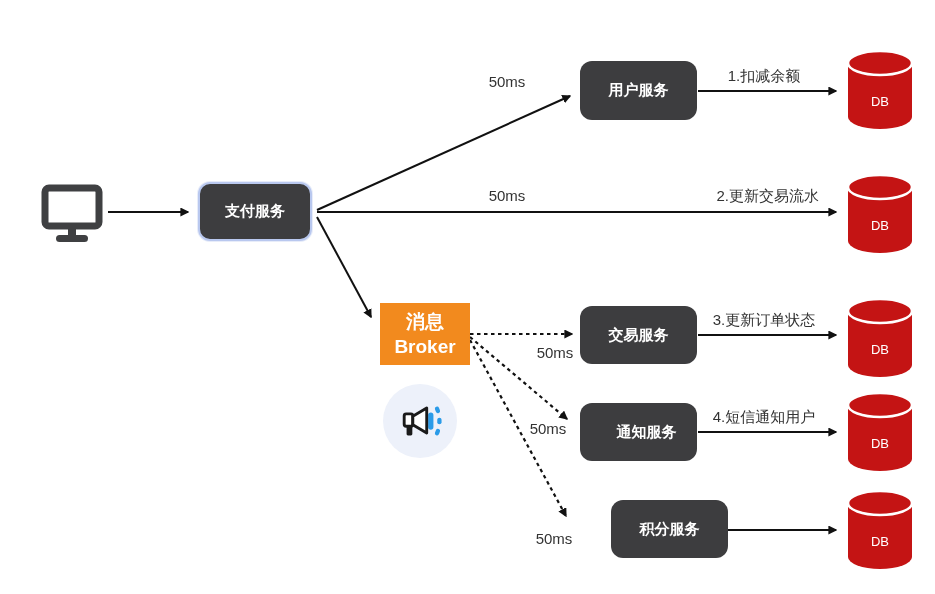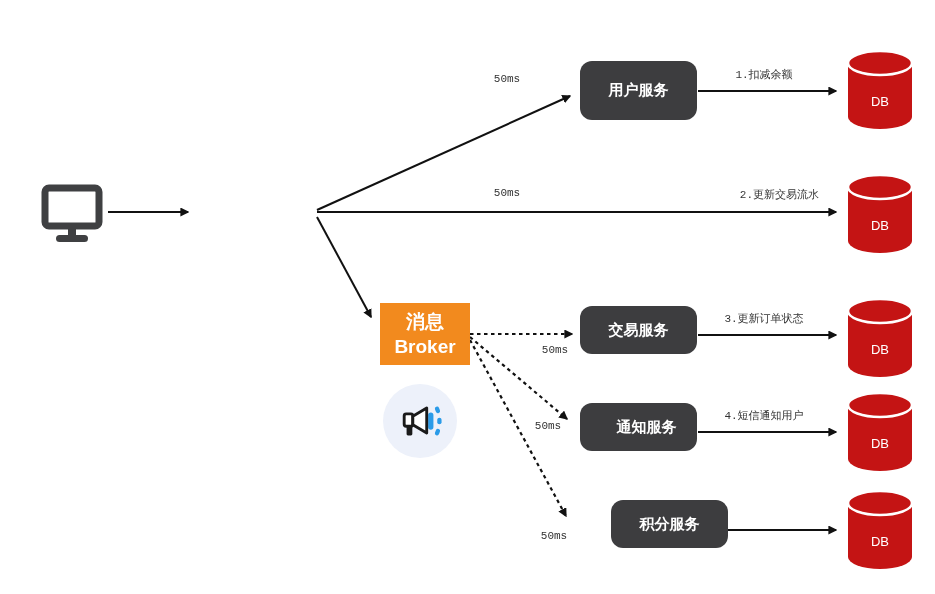--- a/index.html
+++ b/index.html
@@ -14,30 +14,30 @@
   }
   *{margin:0;padding:0;box-sizing:border-box;}
   body{background:#fff;font-family:"Liberation Sans","DejaVu Sans",sans-serif;}
   .canvas{position:relative;width:935px;height:594px;background:#ffffff;overflow:hidden;}
   .edges-layer{position:absolute;left:0;top:0;pointer-events:none;}
   .node{position:absolute;display:flex;align-items:center;justify-content:center;
         color:#fff;font-weight:bold;font-size:15px;text-align:center;}
   .dark-node{background:var(--node-dark);border-radius:12px;}
   .payment-node{left:198px;top:182px;width:114px;height:59px;border:2px solid var(--node-border-blue);box-shadow:0 0 0 1px rgba(185,200,239,.35);}
   .user-node{left:580px;top:61px;width:117px;height:59px;}
-  .svc-node{left:580px;width:117px;height:48px;}
+  .svc-node{left:580px;width:117px;height:58px;}
   .svc-0{top:306px;} .svc-1{top:403px;padding-left:16px;} .svc-2{top:500px;margin-left:31px;}
   .broker-node{left:380px;top:303px;width:90px;height:62px;background:var(--broker-orange);
                border-radius:0;flex-direction:column;line-height:1.32;font-size:19px;}
   .monitor{position:absolute;left:40px;top:183px;width:64px;height:60px;}
   .megaphone-wrap{position:absolute;left:383px;top:384px;width:74px;height:74px;border-radius:50%;
                   background:var(--megaphone-bg);display:flex;align-items:center;justify-content:center;}
   .db{position:absolute;left:845px;width:70px;height:84px;}
   .db-0{top:48px;} .db-1{top:172px;} .db-2{top:296px;} .db-3{top:390px;} .db-4{top:488px;}
-  .edge-label{position:absolute;font-size:11px;color:var(--label-text);white-space:nowrap;text-align:center;font-family:Liberation Mono, monospace;}
+  .edge-label{position:absolute;font-size:15px;color:var(--label-text);white-space:nowrap;text-align:center;}
   .align-right{text-align:right;}
 </style>
 </head>
 <body>
 
 <div class="canvas">
 
   <svg class="edges-layer" width="935" height="594" viewBox="0 0 935 594">
     <defs>
       <marker id="ah" viewBox="0 0 10 10" refX="8.5" refY="5" markerWidth="9" markerHeight="9" orient="auto-start-reverse" markerUnits="userSpaceOnUse">
@@ -62,20 +62,23 @@
   </svg>
 
   <div class="monitor">
     <svg width="64" height="60" viewBox="0 0 64 60">
       <rect x="5" y="5" width="54" height="38" rx="4" fill="none" stroke="#3f4042" stroke-width="7"></rect>
       <rect x="28" y="43" width="8" height="9" fill="#3f4042"></rect>
       <rect x="16" y="52" width="32" height="7" rx="3.5" fill="#3f4042"></rect>
     </svg>
   </div>
 
+  <div class="node dark-node payment-node">
+    <span>支付服务</span>
+  </div>
 
   <div class="node dark-node user-node">
     <span>用户服务</span>
   </div>
 
   <div class="node broker-node">
     <span>消息</span>
     <span>Broker</span>
   </div>
 

